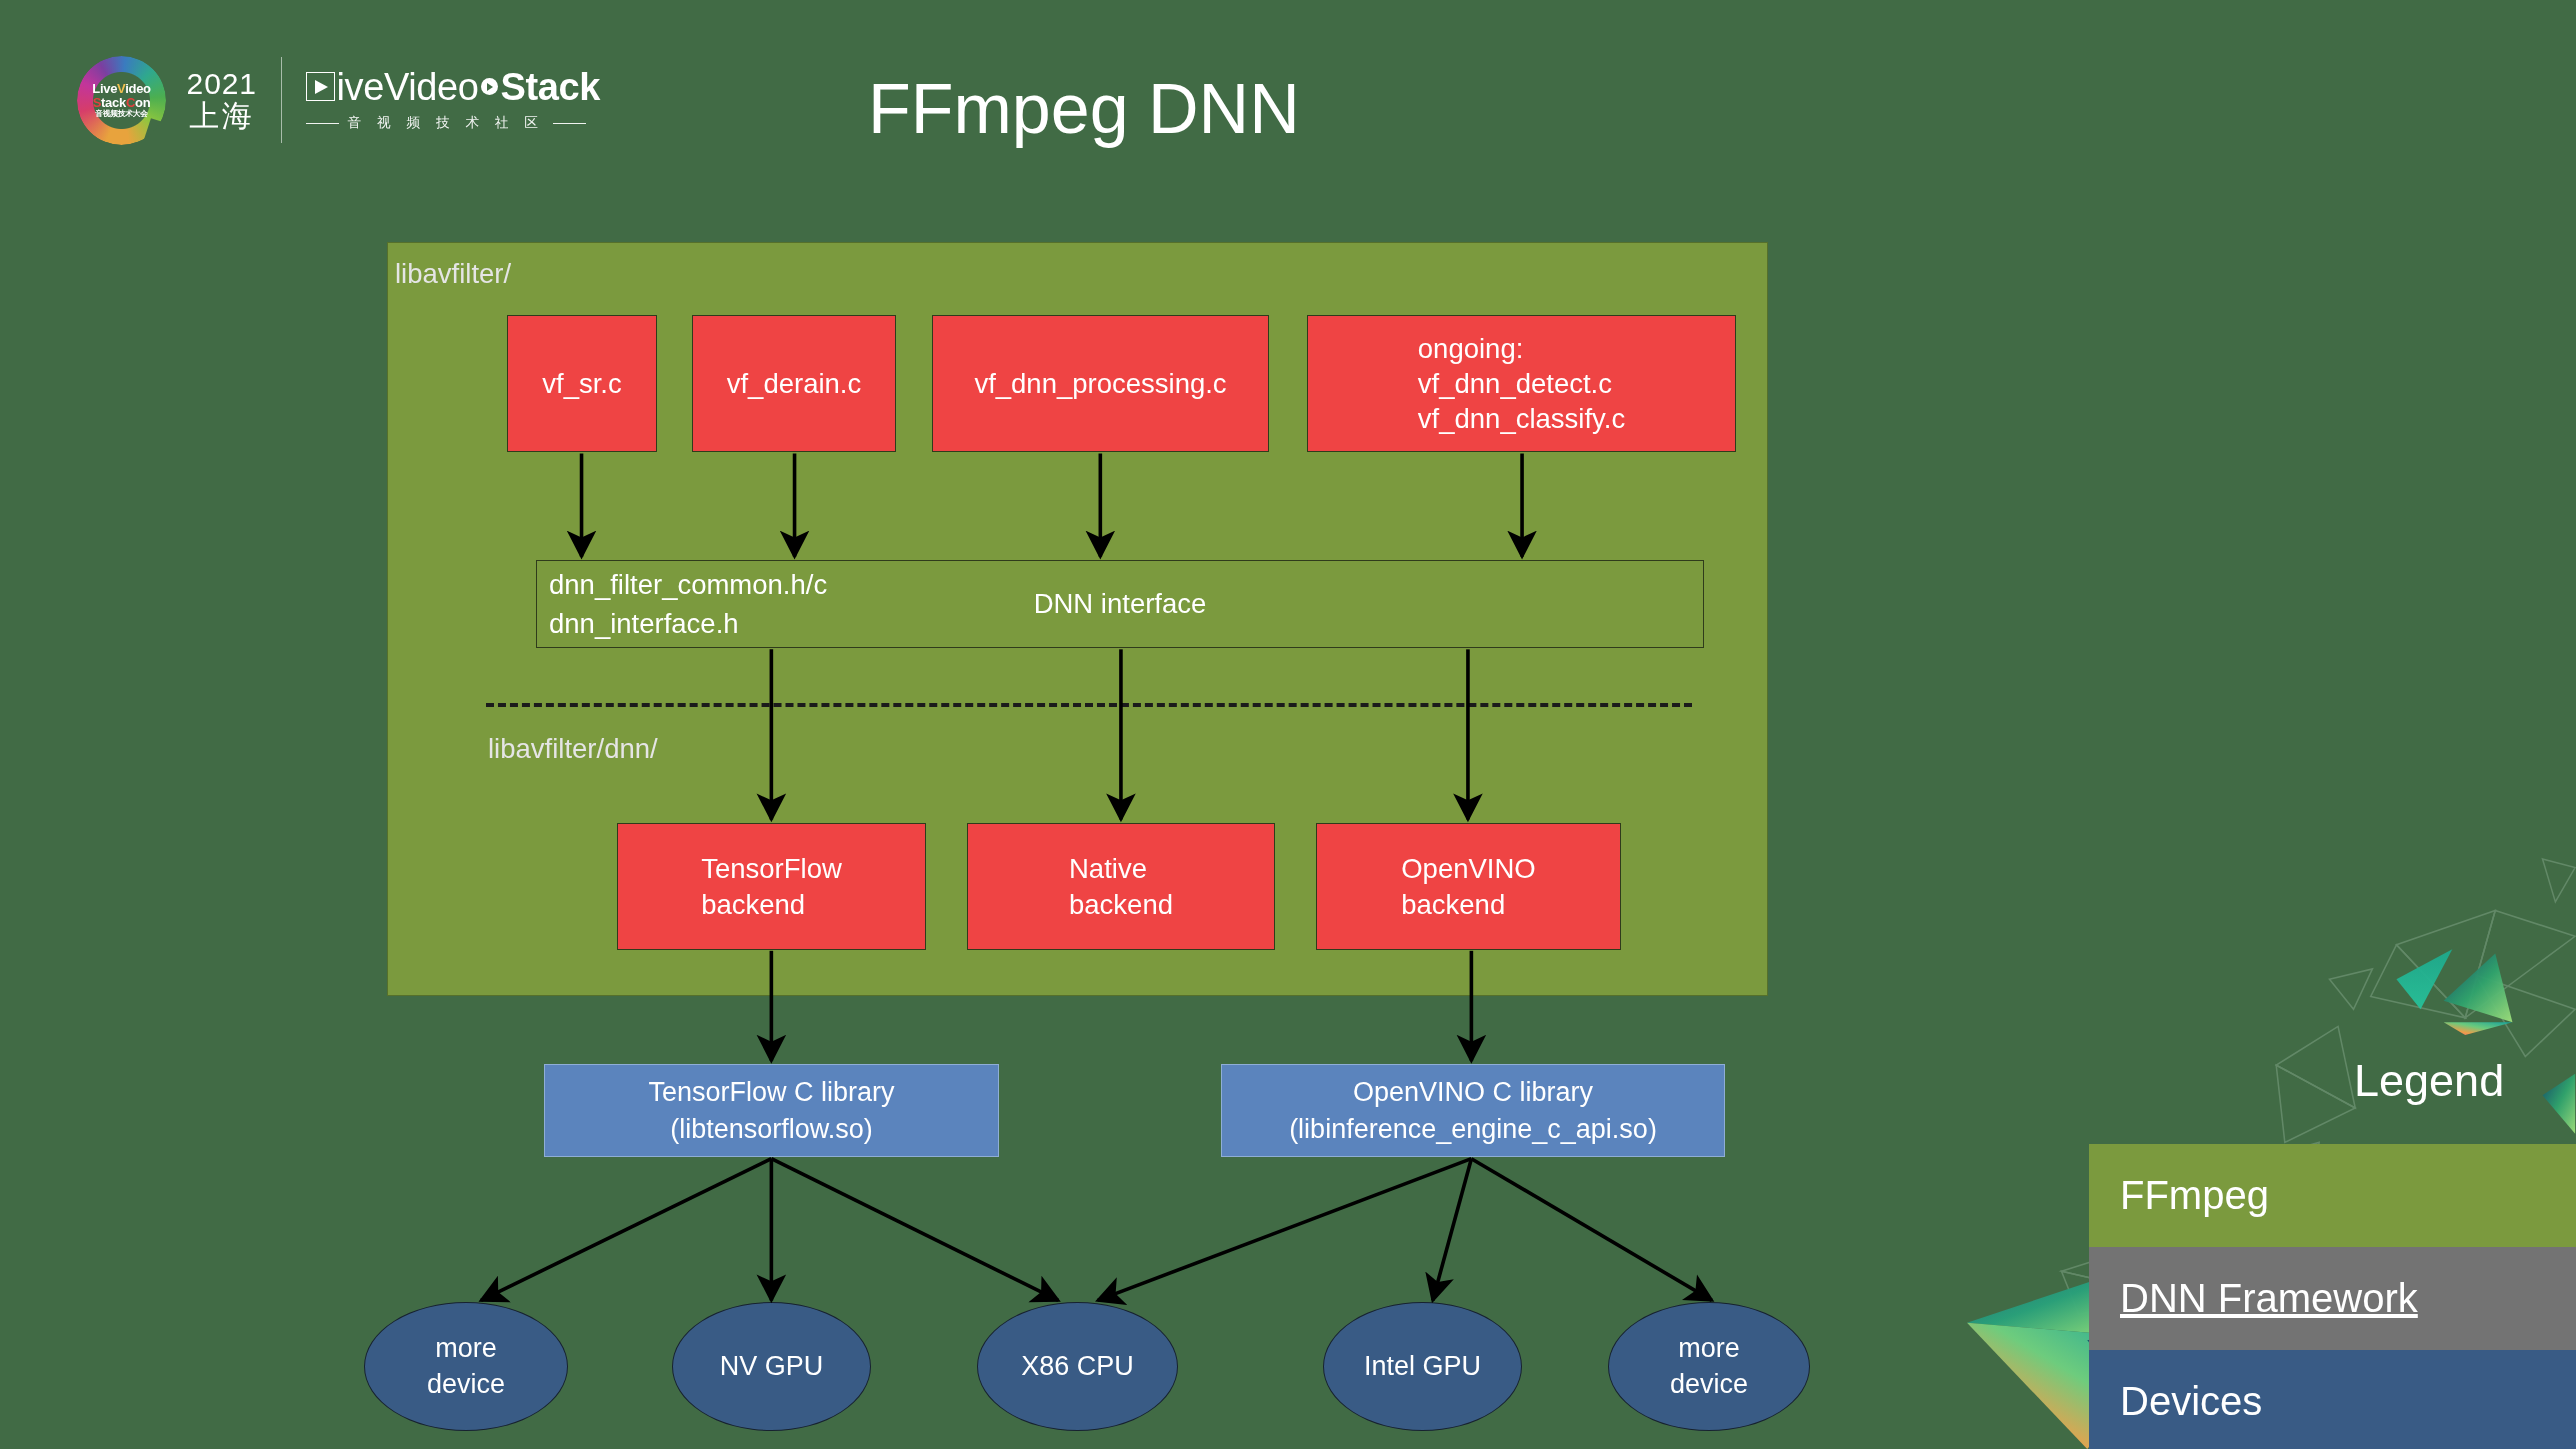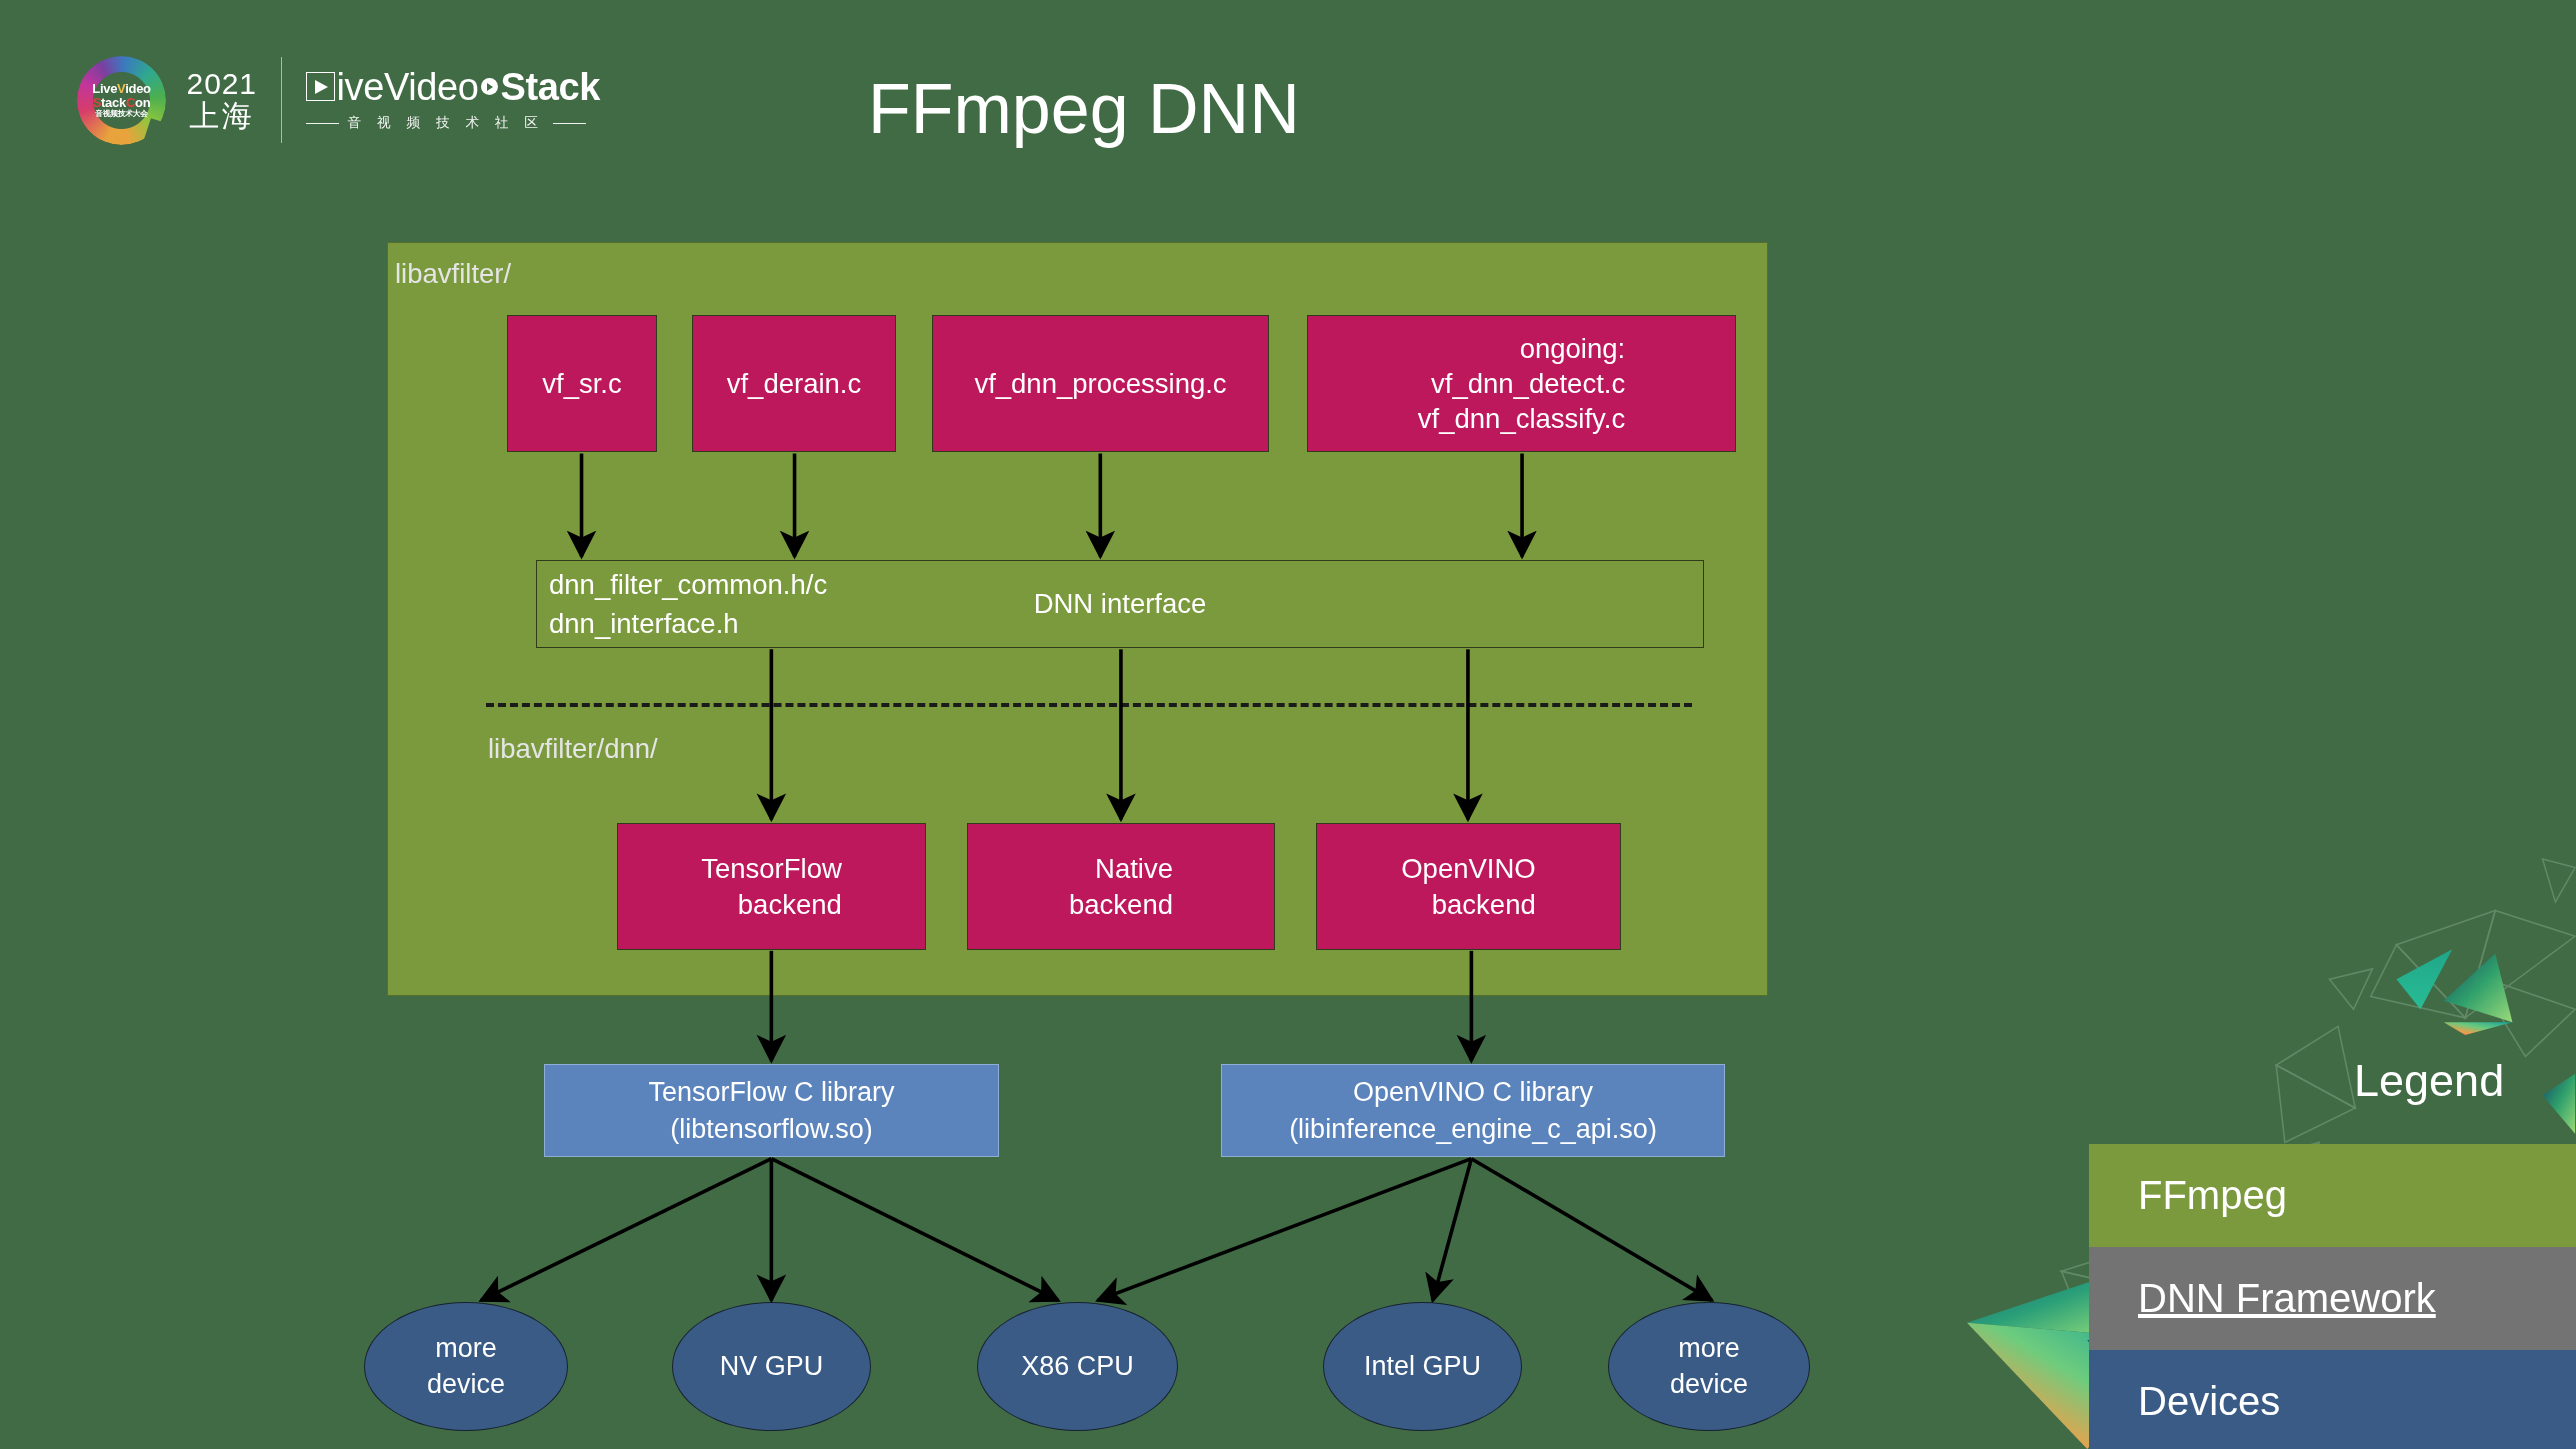--- a/index.html
+++ b/index.html
@@ -173,27 +173,27 @@
     position: absolute;
     font-size: 27.5px;
     color: #e5e5e5;
     white-space: nowrap;
   }
   #panel-label-top  { left: 395px; top: 258px; }
   #panel-label-dnn  { left: 488px; top: 733px; }
 
   .gbox {
     position: absolute;
-    background: #be185d;
+    background: #ef4444;
     border: 0.9px solid #2f3b1b;
     box-sizing: border-box;
     display: flex;
     align-items: center;
     justify-content: center;
-    text-align: right;
+    text-align: left;
     font-size: 27.5px;
     line-height: 1.28;
     color: #ffffff;
     white-space: pre-line;
   }
 
   .iface-box {
     position: absolute;
     background: #7b9a3e;
     border: 0.9px solid #2f3b1b;
@@ -273,21 +273,21 @@
   .legend-rows {
     position: absolute;
     left: 2089px;
     top: 1144px;
     width: 487px;
   }
   .legend-row {
     height: 103px;
     display: flex;
     align-items: center;
-    padding-left: 49px;
+    padding-left: 31px;
     box-sizing: border-box;
     font-size: 40px;
     color: #ffffff;
     white-space: nowrap;
   }
 
   svg.arrows {
     position: absolute;
     left: 0; top: 0;
     width: 2576px;

